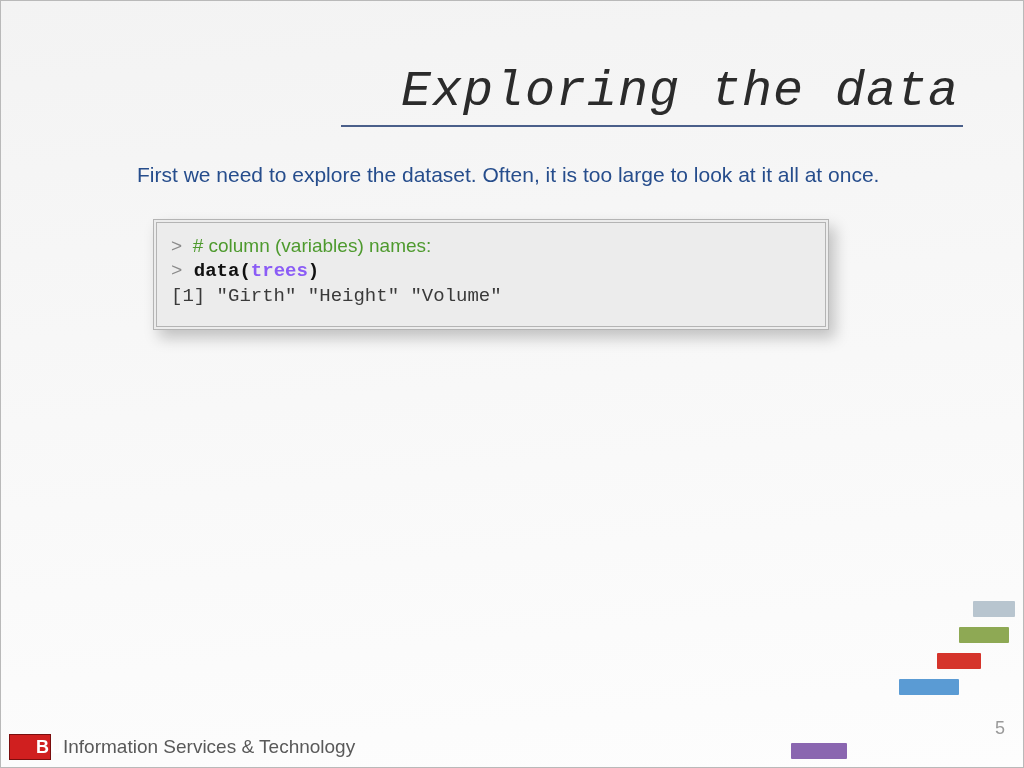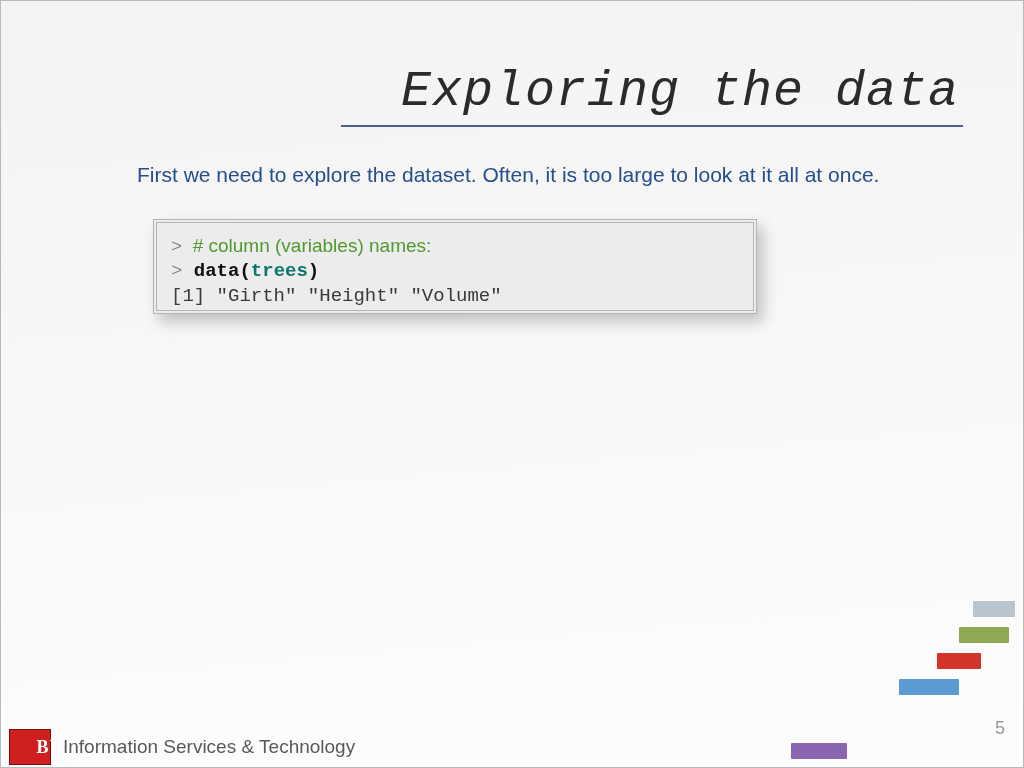--- a/index.html
+++ b/index.html
@@ -40,51 +40,51 @@
     left: 136px;
     top: 162px;
     font-size: 21px;
     color: #264d8c;
     font-weight: 400;
   }
   .codebox {
     position: absolute;
     left: 152px;
     top: 218px;
-    width: 604px;
-    padding: 10px 14px 0 14px;
+    width: 676px;
+    padding: 10px 14px 16px 14px;
     background: #ececec;
     border: 4px double #b4b4b4;
     box-shadow: 6px 8px 14px rgba(0,0,0,0.22);
     font-size: 19px;
     line-height: 1.35;
   }
   .codebox .line1 { font-family: "Segoe UI", Arial, sans-serif; }
   .prompt { color: #8a8a8a; }
   .comment { color: #4e9a2e; }
   .mono { font-family: "Courier New", Courier, monospace; }
   .cmd { font-weight: bold; color: #111; }
-  .kw { font-weight: bold; color: #0f766e; }
+  .kw { font-weight: bold; color: #8b5cf6; }
   .out { color: #3a3a3a; }
   .footer {
     position: absolute;
     left: 0;
     bottom: 0;
     height: 40px;
     display: flex;
     align-items: center;
   }
   .bu-logo {
     width: 36px;
-    height: 36px;
+    height: 26px;
     margin-left: 8px;
     background: #d01f1f;
     border: 1px solid #7a0e0e;
     color: #fff;
-    font-family: Liberation Serif, serif;
+    font-family: Liberation Sans, sans-serif;
     font-weight: 600;
     font-size: 18px;
     letter-spacing: 1px;
     display: flex;
     align-items: center;
     justify-content: center;
     padding-left: 40px;
   }
   .footer-text {
     margin-left: 12px;

